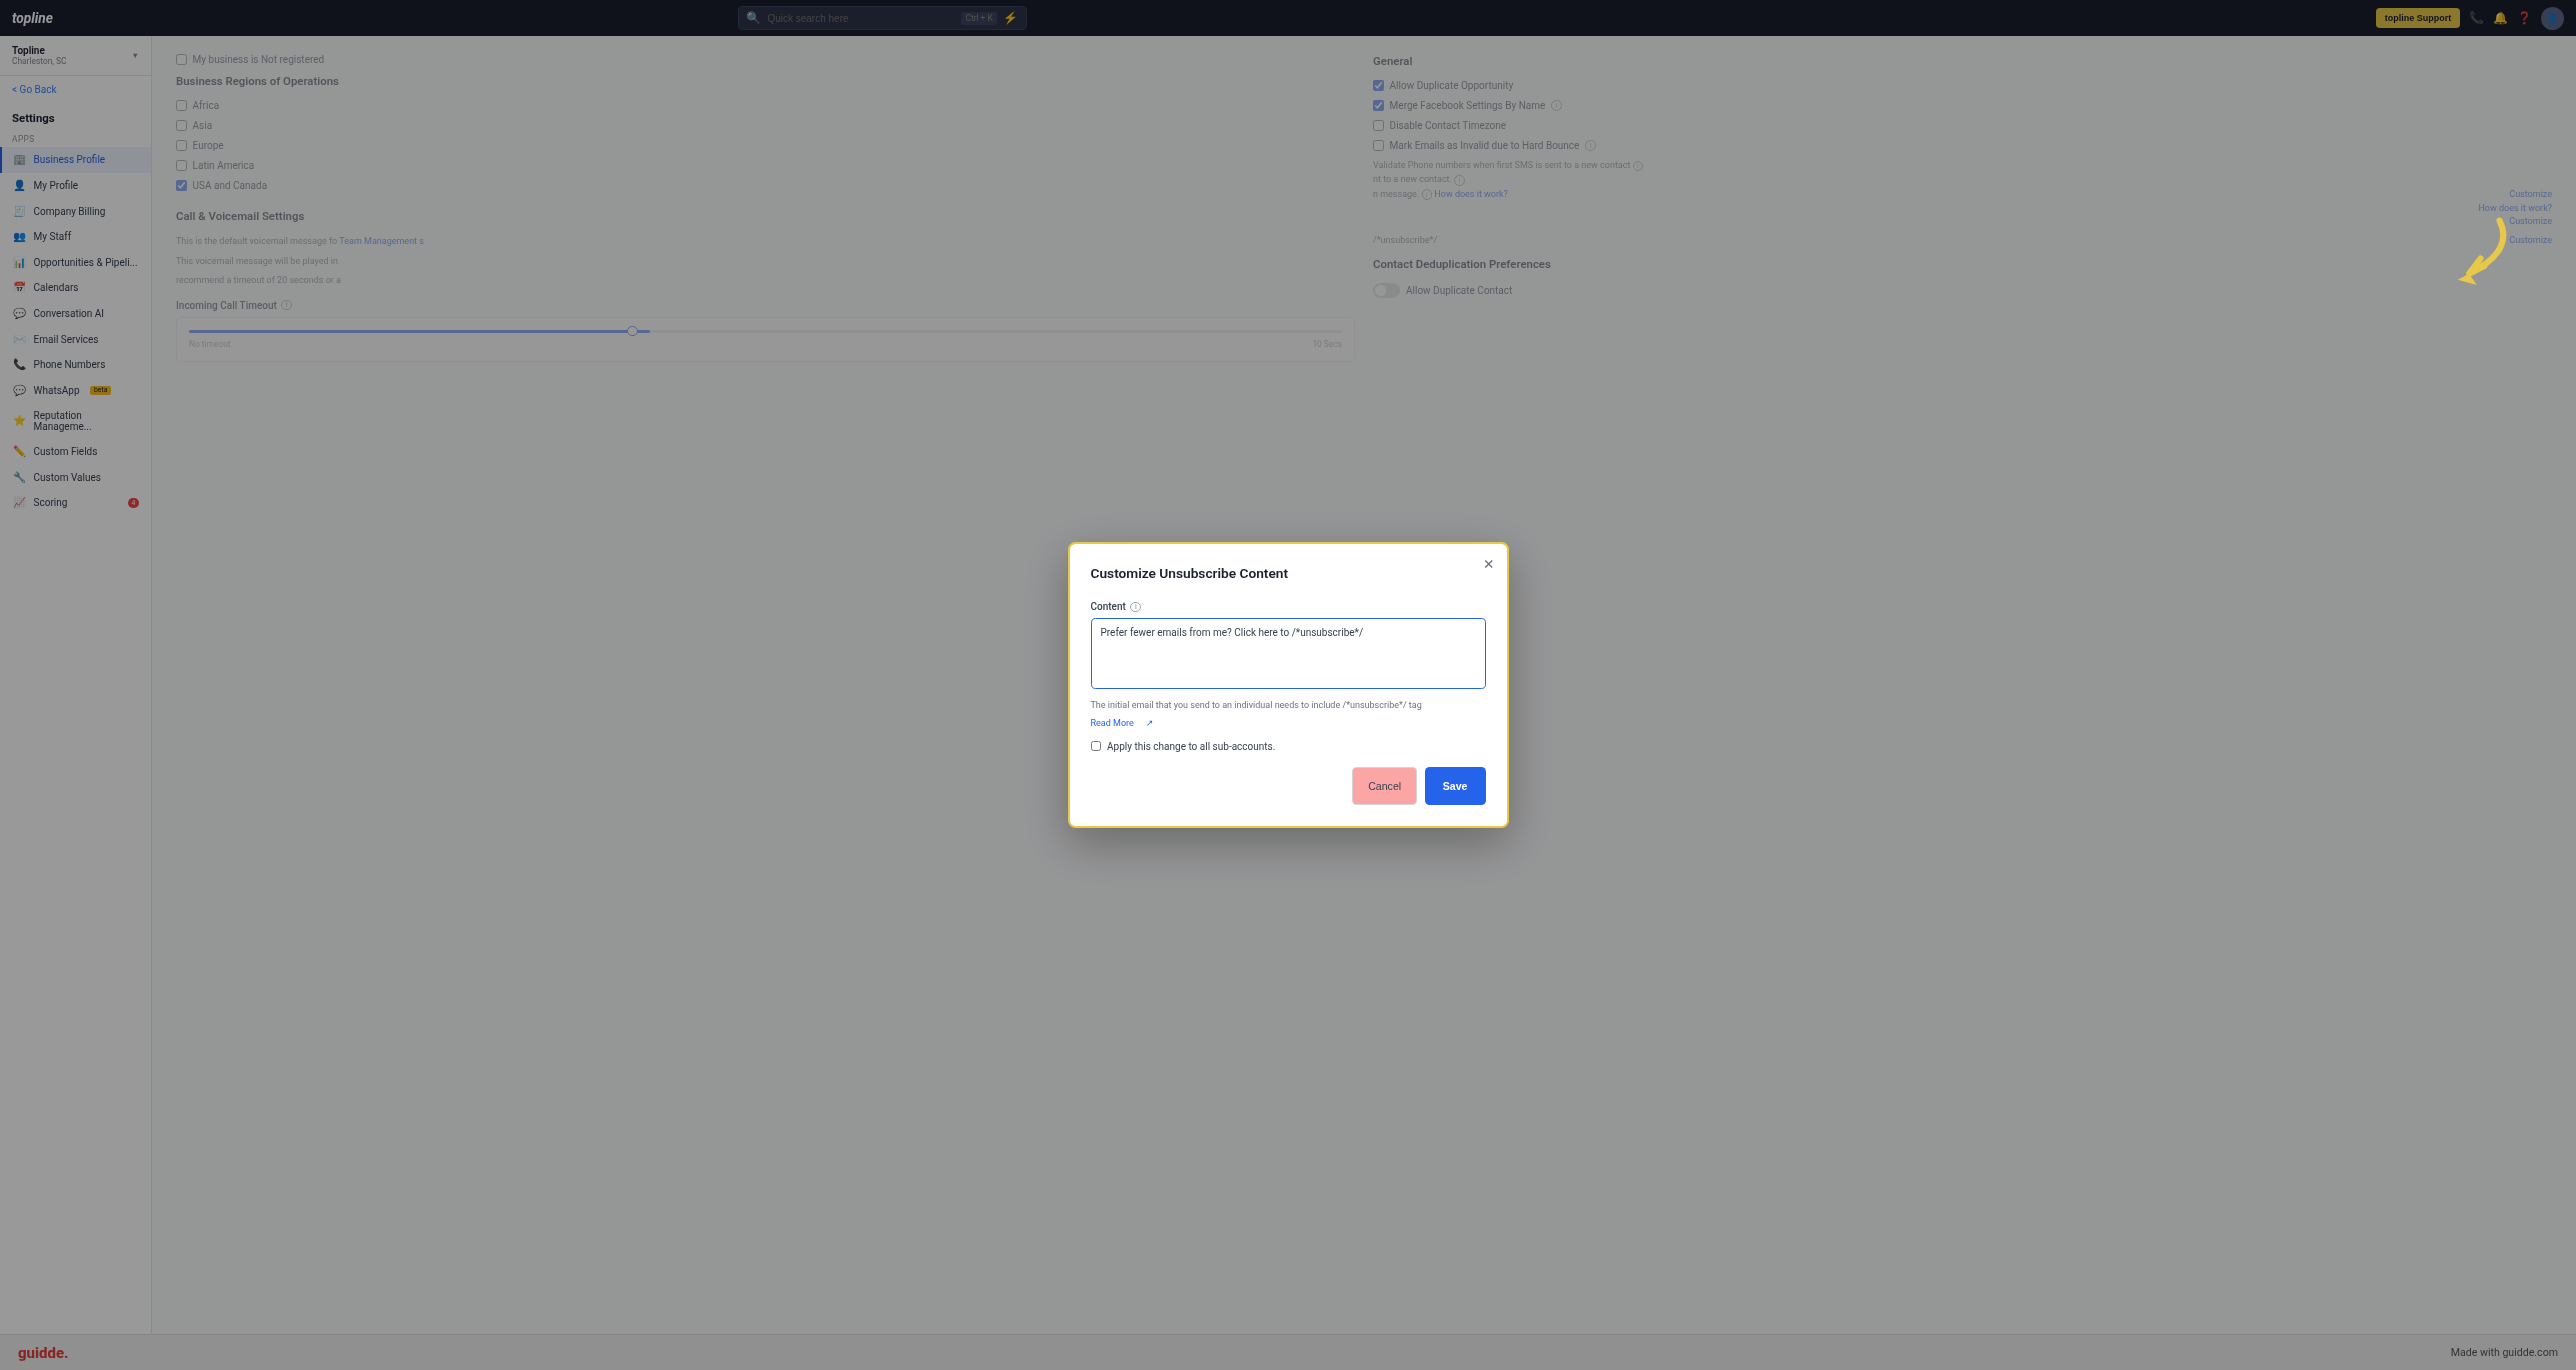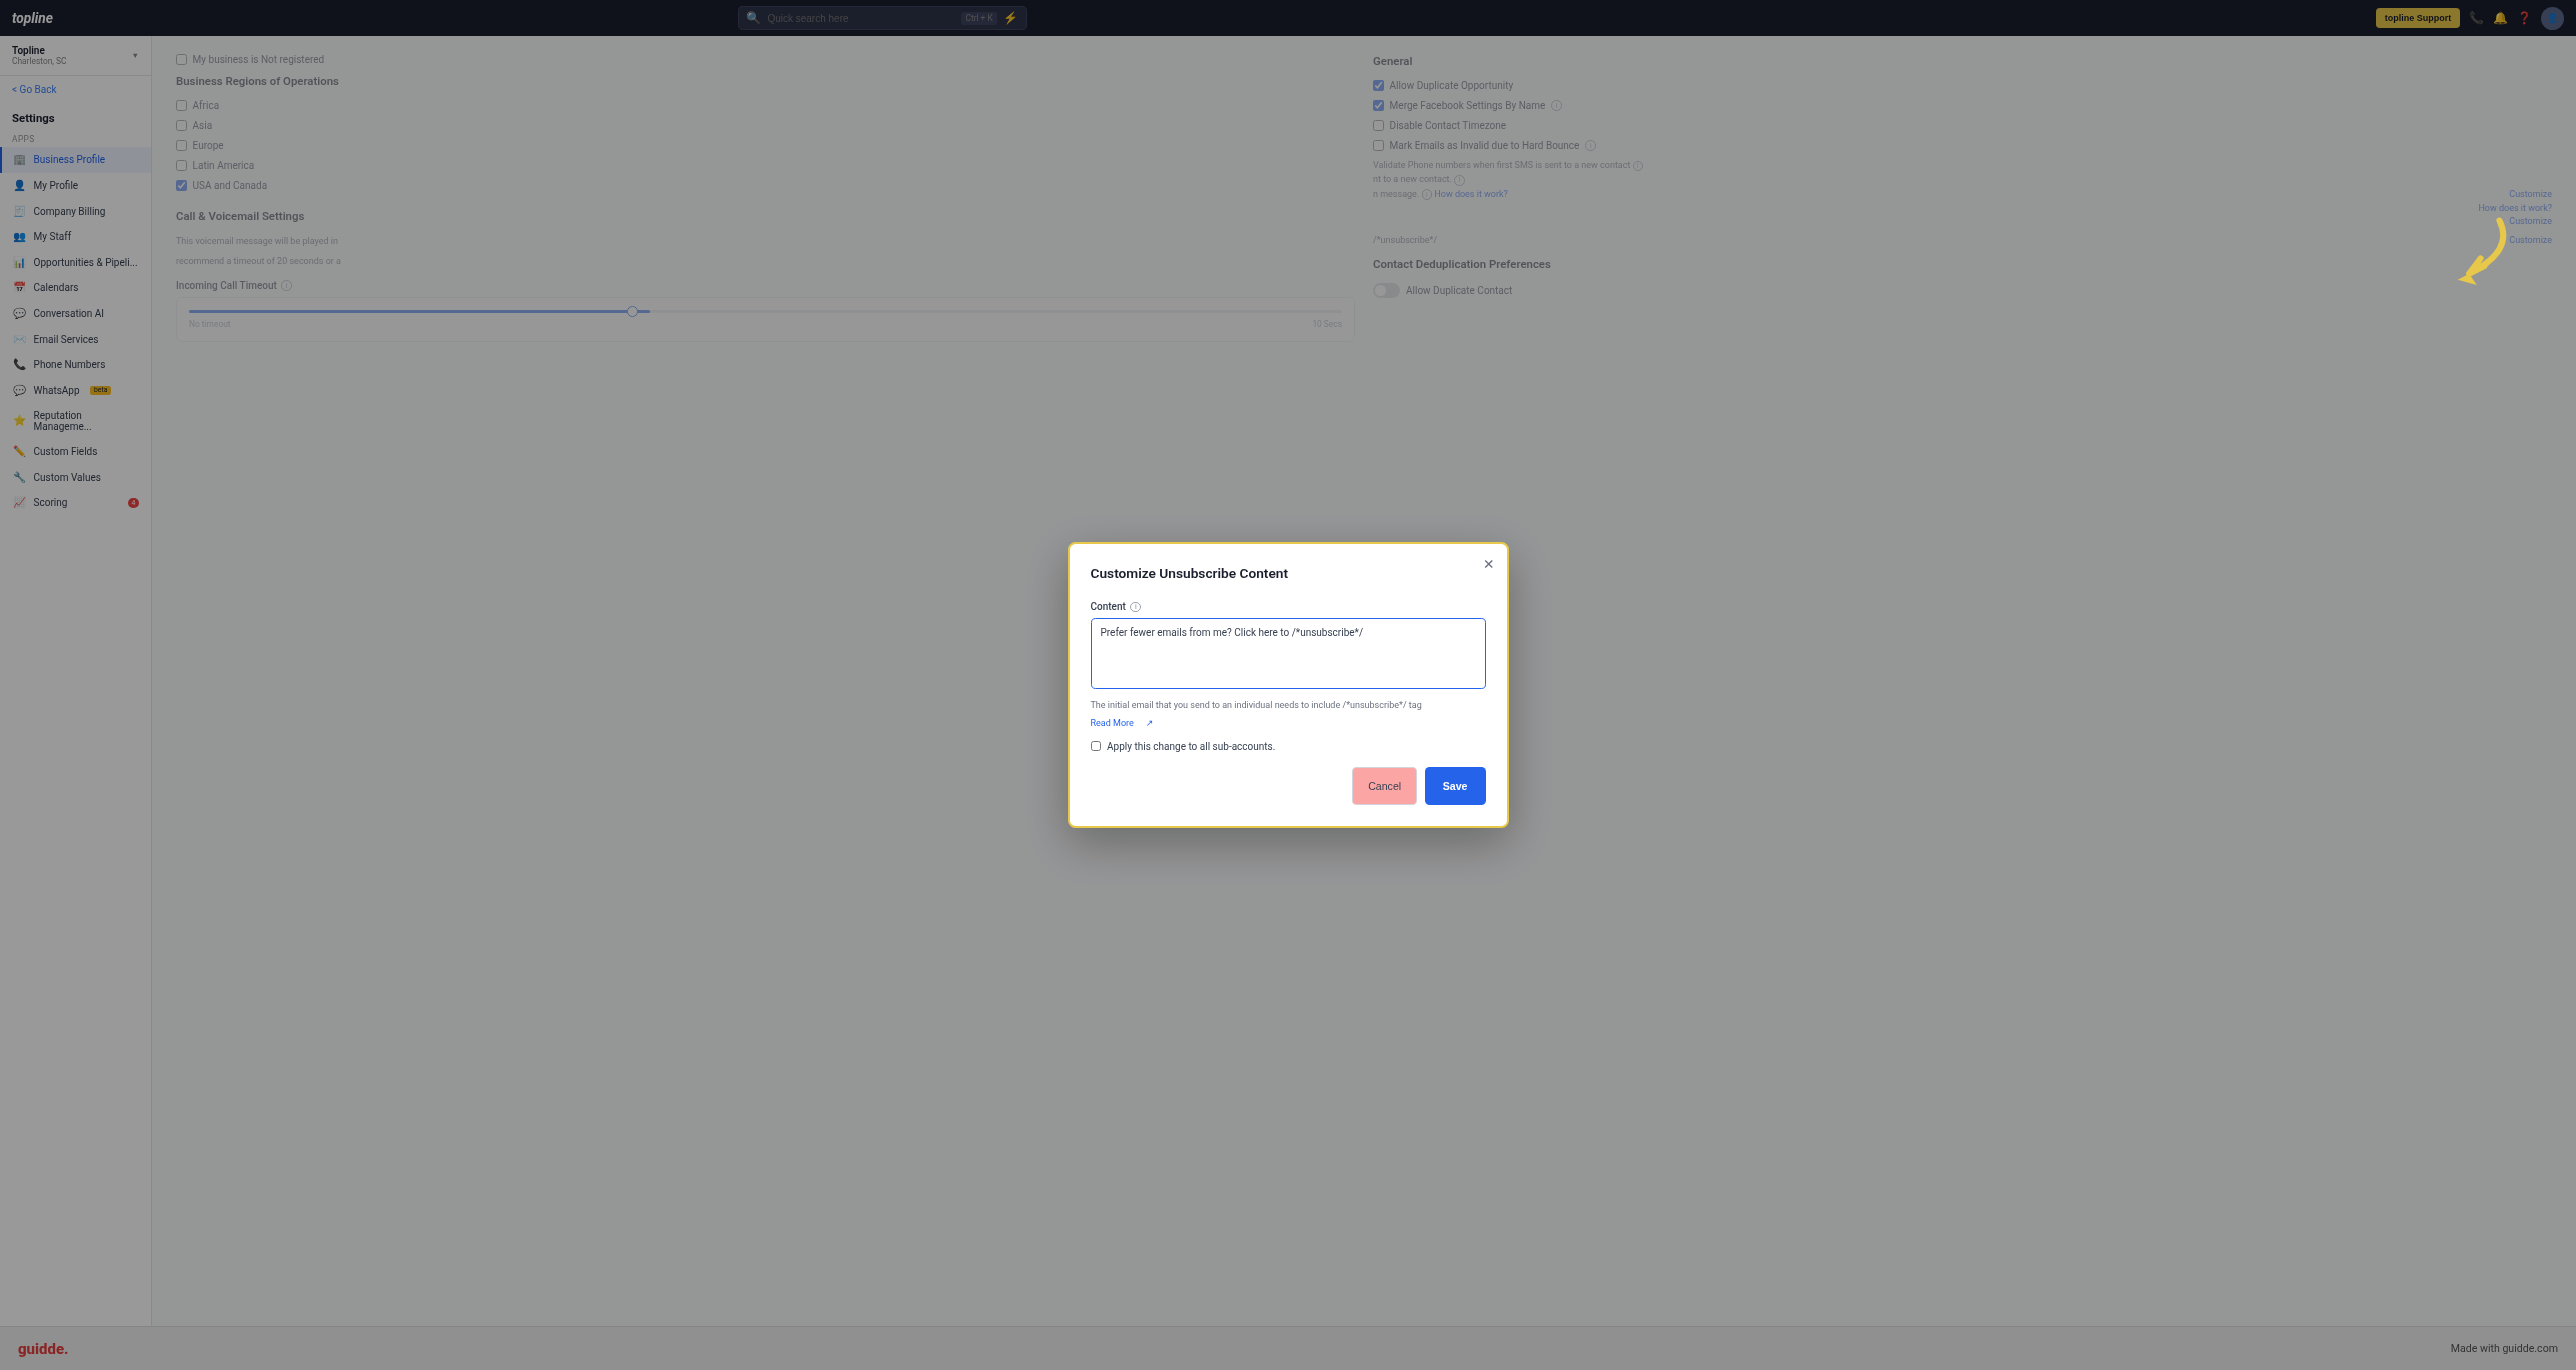--- a/index.html
+++ b/index.html
@@ -426,21 +426,21 @@
       right: 61px;
       top: 213px;
       z-index: 300;
       pointer-events: none;
     }
 
     
     .guidde-footer {
       position: fixed;
       bottom: 0; left: 0; right: 0;
-      height: 44px;
+      height: 36px;
       background: #f0f0f0;
       display: flex;
       align-items: center;
       justify-content: space-between;
       padding: 0 18px;
       border-top: 0.8px solid #ddd;
       z-index: 50;
     }
     .guidde-logo {
       color: #e53e3e;
@@ -577,20 +577,23 @@
           <input type="checkbox" style="">
           <span>Latin America</span>
         </div>
         <div class="checkbox-row">
           <input type="checkbox" class="cb-checked" checked="" style="">
           <span>USA and Canada</span>
         </div>
 
         <div style="margin-top: 18px;">
           <div class="section-title">Call &amp; Voicemail Settings</div>
+          <p class="voicemail-text">
+            This is the default voicemail message fo <a class="link-blue">Team Management s</a>
+          </p>
           <p class="voicemail-text">This voicemail message will be played in</p>
           <p class="voicemail-text">recommend a timeout of 20 seconds or a</p>
 
           <div class="incoming-call">
             <div class="incoming-call-label">
               <span>Incoming Call Timeout</span>
               <span class="info-icon">i</span>
             </div>
             <div class="slider-container">
               <div class="slider-track">

